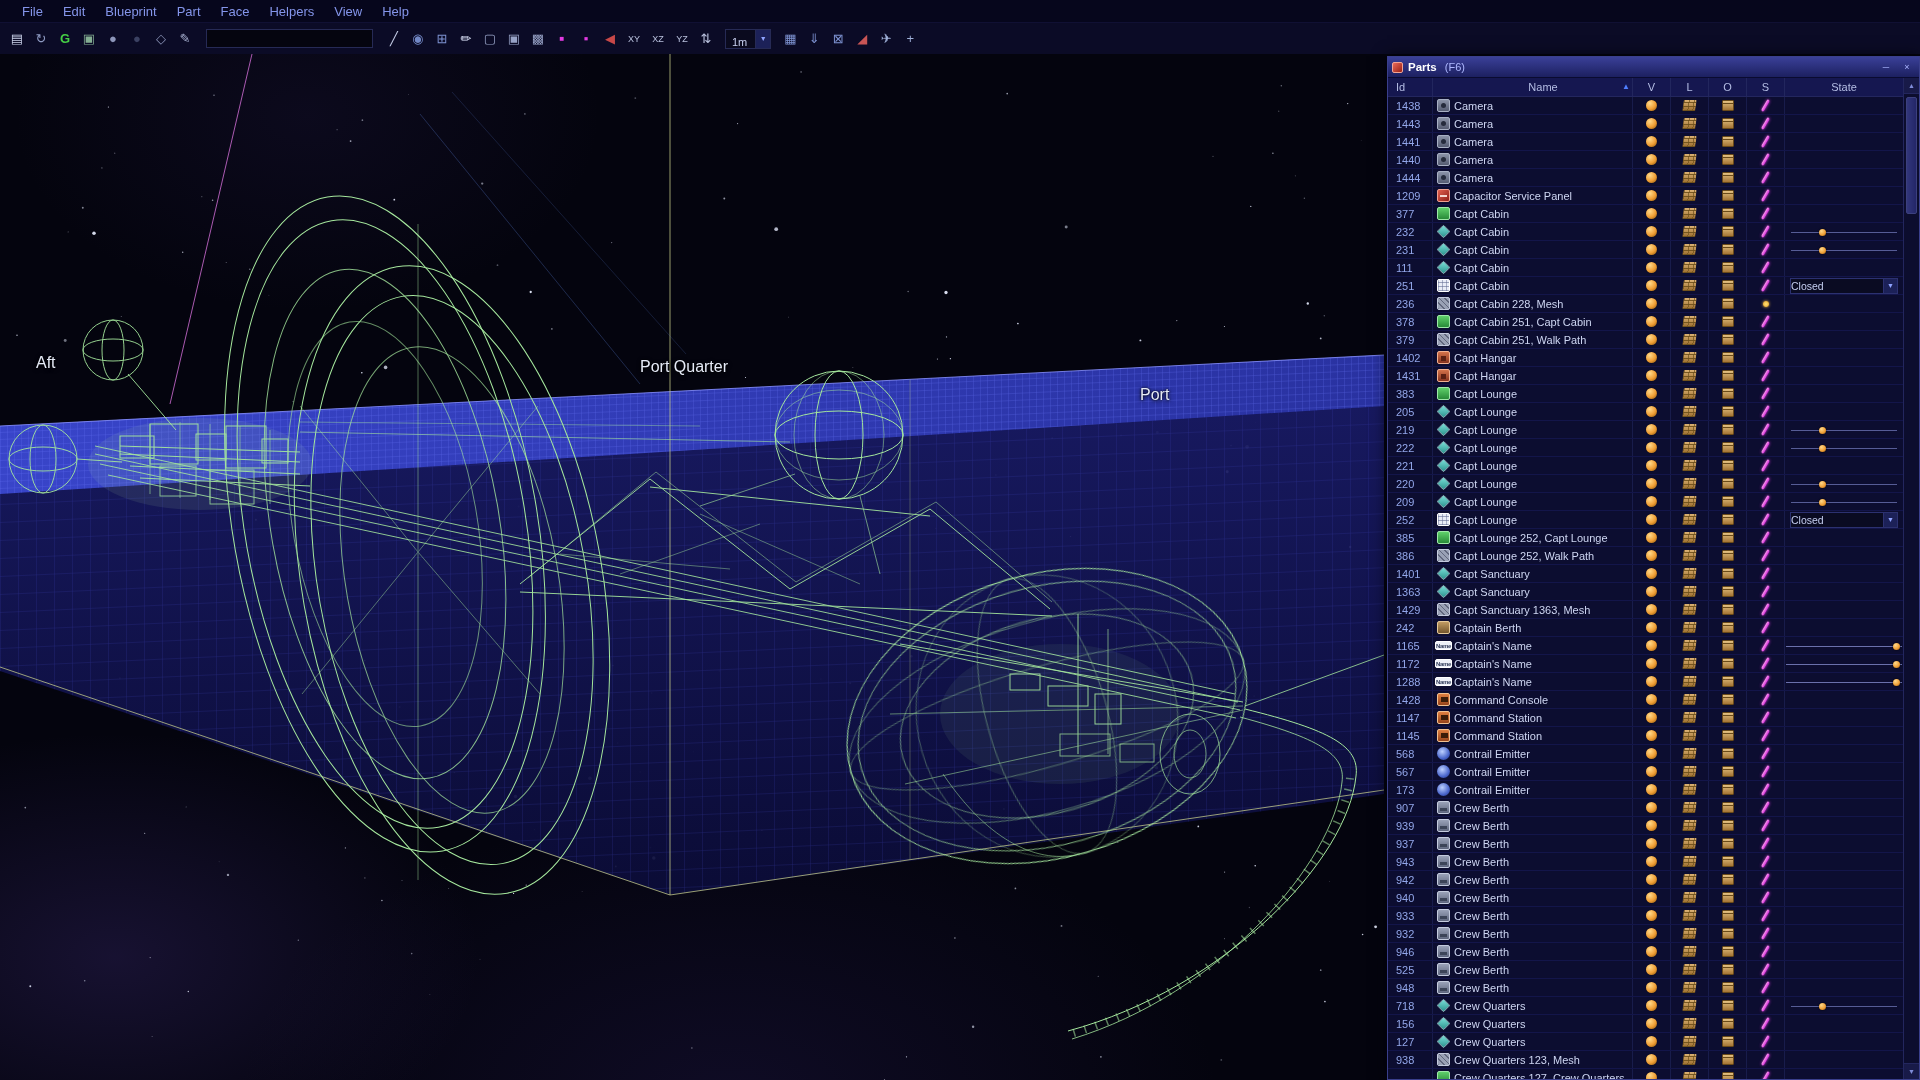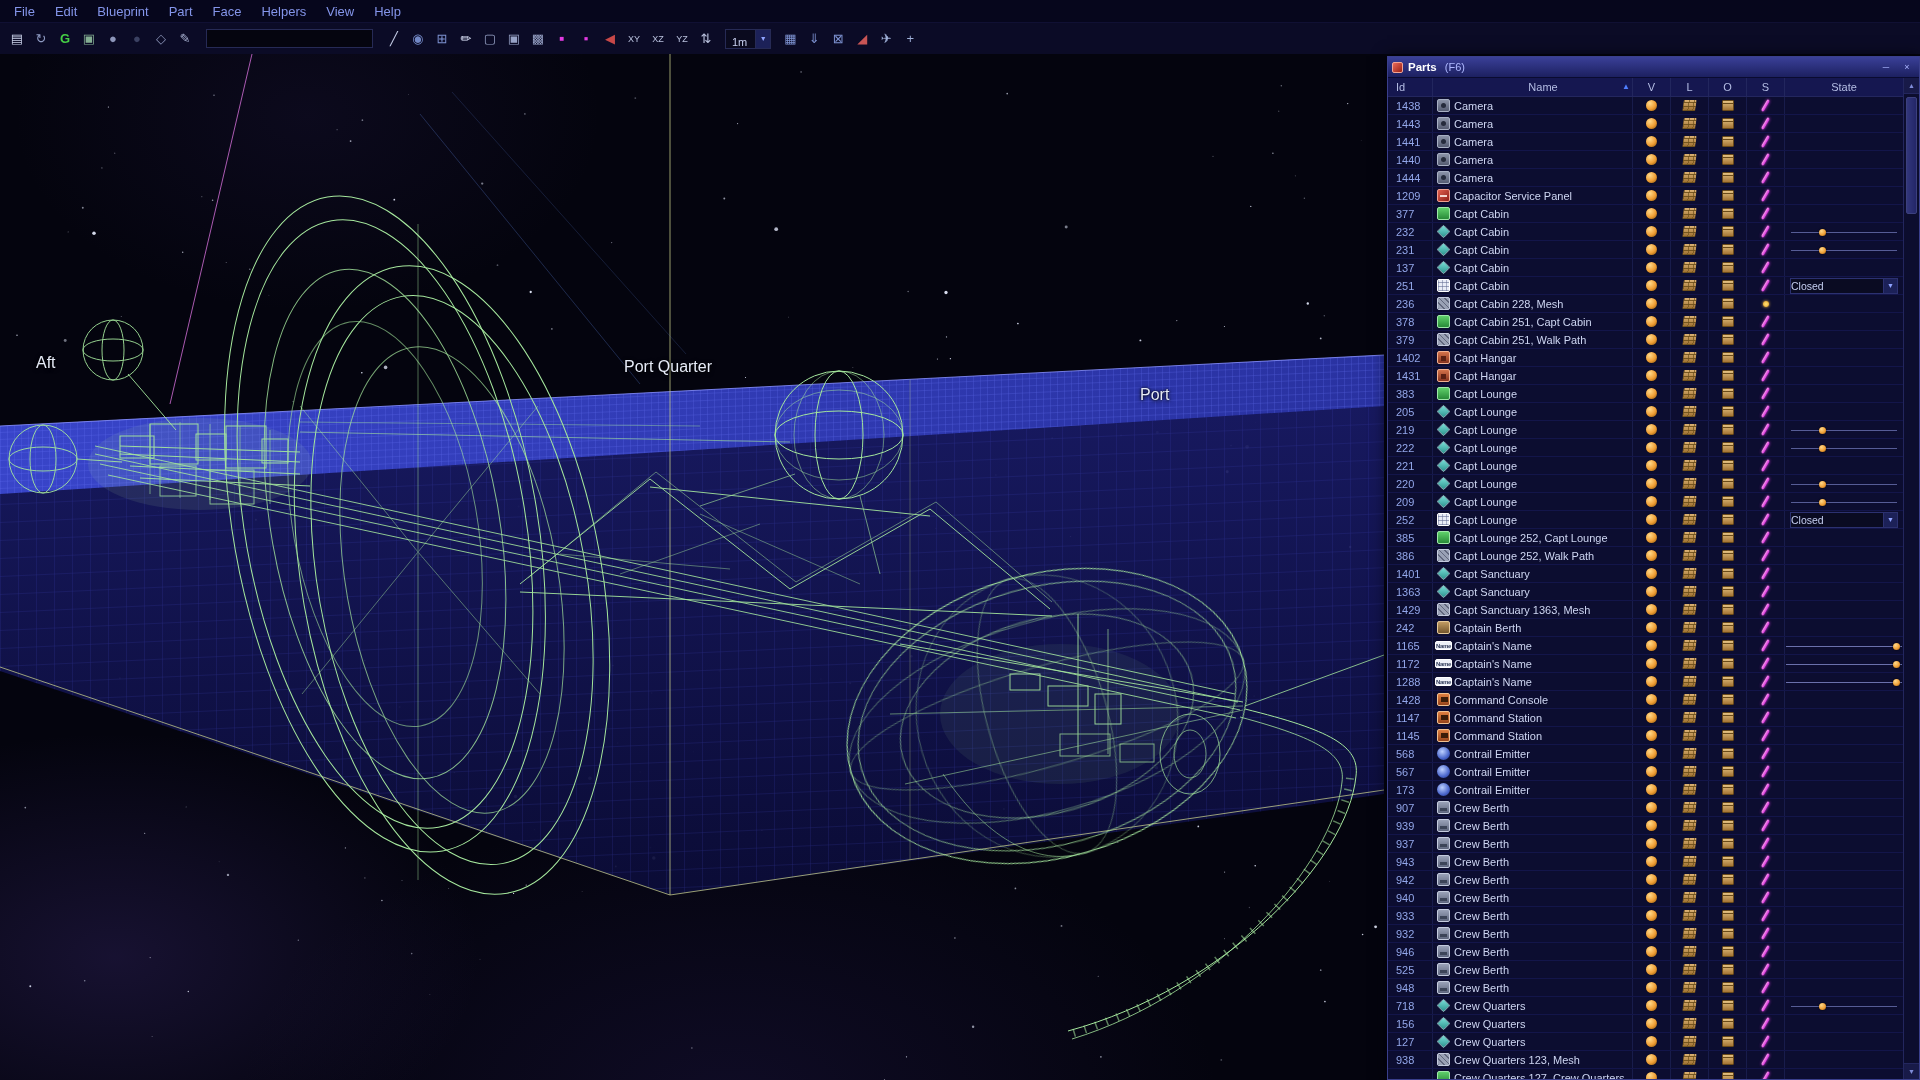--- a/index.html
+++ b/index.html
@@ -1,18 +1,18 @@
 <!DOCTYPE html>
 <html><head>
 <meta charset="utf-8">
 <style>
   html,body{margin:0;padding:0;width:1920px;height:1080px;overflow:hidden;background:#000;
     font-family:"Liberation Sans",sans-serif;-webkit-font-smoothing:antialiased;}
   
-  #menubar{height:22px;background:#06061c;display:flex;align-items:center;padding-left:4px;
+  #menubar{height:22px;background:#06061c;display:flex;align-items:center;padding-left:12px;
     border-bottom:1px solid #101033;}
   .menu-item{padding:3px 10px;color:#8495ea;font-size:13px;cursor:default;}
   
   #toolbar{height:31px;background:#0b0b26;display:flex;align-items:center;padding:0 6px;gap:2px;
     border-bottom:1px solid #15163c;}
   .tbtn{min-width:22px;height:22px;display:flex;align-items:center;justify-content:center;
     font-size:13px;border-radius:2px;cursor:default;}
   .tb-input{width:157px;height:17px;background:#05050f;border:1px solid #262a55;margin:0 8px;
     color:#cfd6f2;font-size:11px;padding:0 4px;outline:none;}
   .tb-select{height:18px;background:#0a0a1e;border:1px solid #262a55;color:#c8d0f0;font-size:11px;
@@ -558,21 +558,21 @@
         <path d="M943,720 C990,790 1040,810 1080,800" opacity="0.6"></path>
       </g>
 
       <line x1="1245" y1="652" x2="1384" y2="601" opacity="0.8"></line>
       <path d="M1245,655 C1330,676 1360,692 1356,722 C1348,806 1226,934 1068,977"></path>
       <path d="M1240,663 C1318,684 1346,700 1342,728 C1334,808 1220,940 1072,985" opacity="0.8"></path>
       <path d="M1350,724 C1342,804 1224,936 1070,980" stroke-width="8" stroke-dasharray="1.5 10" opacity="0.55"></path>
     </g>
   </svg>
 <div class="vp-label" style="left: 36px; top: 300px;">Aft</div>
-    <div class="vp-label" style="left: 624px; top: 304px;">Port Quarter</div>
+    <div class="vp-label" style="left: 640px; top: 304px;">Port Quarter</div>
     <div class="vp-label" style="left: 1140px; top: 332px;">Port</div>
   </div>
 
 <div id="parts-panel">
   <div class="panel-header">
     <span class="panel-icon"></span>
     <span class="panel-title">Parts</span>
     <span class="panel-title-suffix">(F6)</span>
     <span class="panel-spacer"></span>
     <span class="win-btn">─</span>
@@ -778,21 +778,21 @@
               <span class="s-icon"></span>
             </div>
             <div class="c c-state c-sep">
               <div class="state-slider">
                 <span class="slider-track"></span>
                 <span class="slider-knob" style="left: calc(30% - 4px);"></span>
               </div>
             </div>
           </div>
           <div class="row">
-            <div class="c c-id">137</div>
+            <div class="c c-id">111</div>
             <div class="c c-icon">
               <span class="picon picon-diamond"></span>
             </div>
             <div class="c c-name">Capt Cabin</div>
             <div class="c c-mid c-sep">
               <span class="v-badge"></span>
             </div>
             <div class="c c-mid c-sep">
               <span class="l-icon"></span>
             </div>

